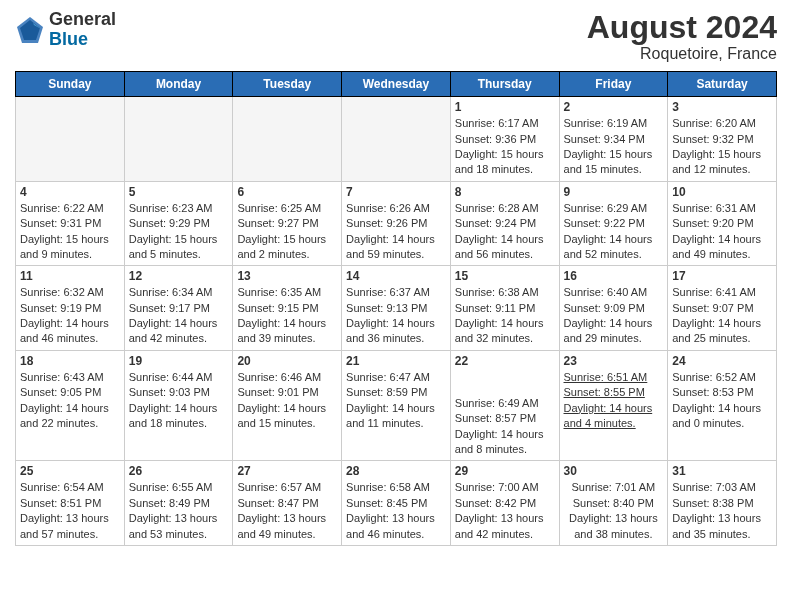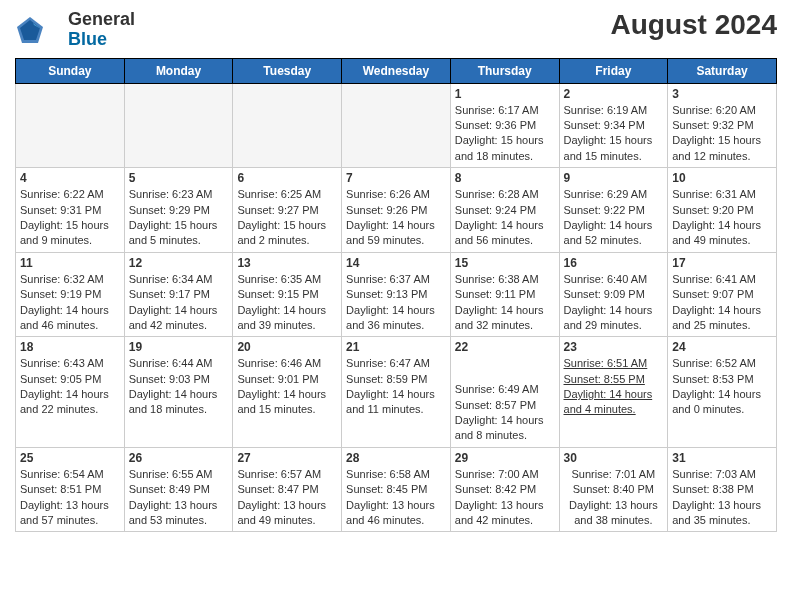--- a/index.html
+++ b/index.html
@@ -22,42 +22,41 @@
       margin-bottom: 8px;
     }
     .logo {
       display: flex;
       align-items: center;
     }
     .logo-text {
       display: flex;
       flex-direction: column;
       line-height: 1.1;
-      margin-left: 19px;
     }
     .logo-general {
       font-size: 18px;
       font-weight: bold;
       color: #333;
     }
     .logo-blue {
       font-size: 18px;
       font-weight: bold;
       color: #0369a1;
     }
     .logo-icon {
       width: 30px;
       height: 30px;
       margin-right: 4px;
     }
     .title-section {
       text-align: right;
     }
     .month-title {
-      font-size: 28px;
+      font-size: 32px;
       font-weight: bold;
       color: #333;
       line-height: 1.1;
     }
     .location {
       font-size: 16px;
       color: #333;
     }
     .calendar {
       width: 100%;
@@ -107,20 +106,21 @@
         <polygon points="15,5 25,13 21,25 9,25 5,13" fill="#1a5a9a"></polygon>
         <polygon points="18,8 26,14 19,10" fill="#4a9fd5"></polygon>
       </svg>
       <div class="logo-text">
         <span class="logo-general">General</span>
         <span class="logo-blue">Blue</span>
       </div>
     </div>
     <div class="title-section">
       <div class="month-title">August 2024</div>
+      <div class="location">Roquetoire, France</div>
     </div>
   </div>
 
   <table class="calendar">
     <thead>
       <tr>
         <th>Sunday</th>
         <th>Monday</th>
         <th>Tuesday</th>
         <th>Wednesday</th>

